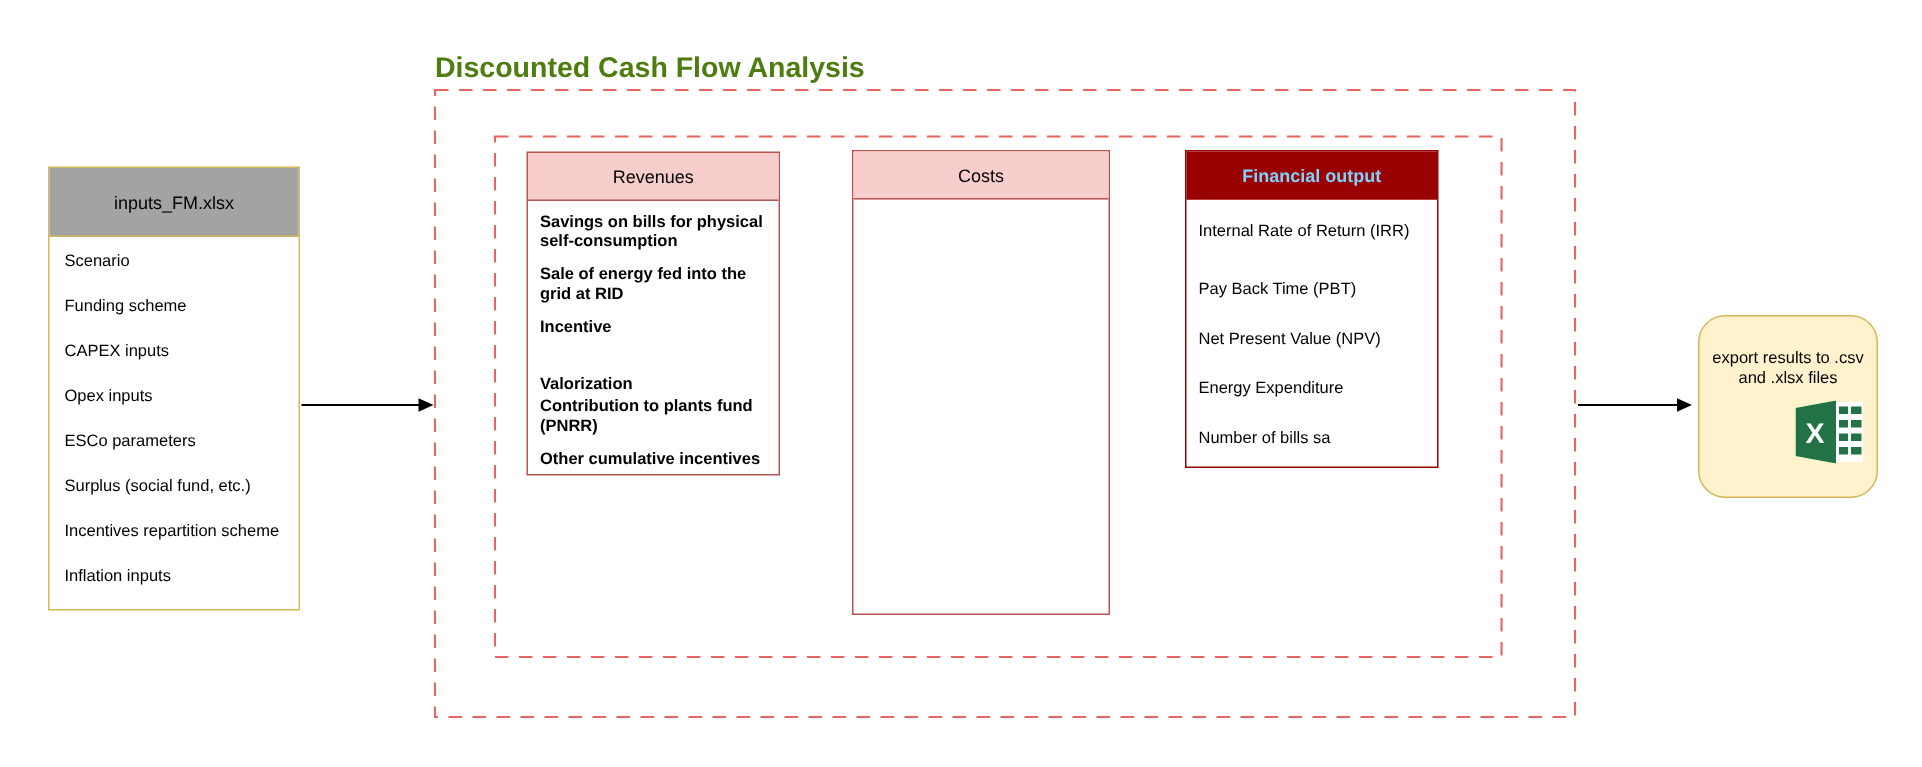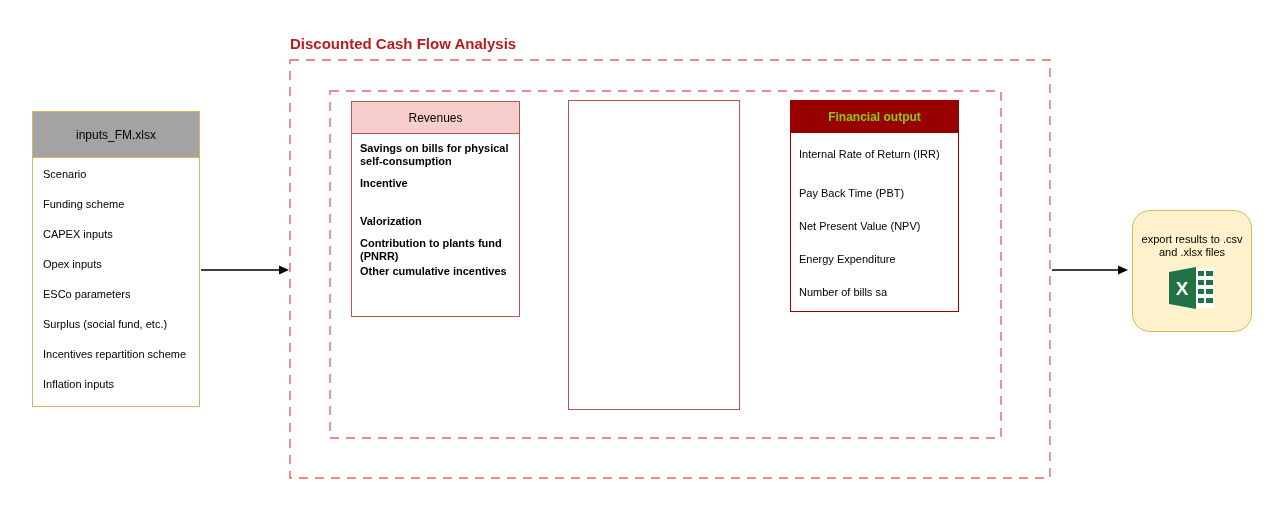--- a/index.html
+++ b/index.html
@@ -17,23 +17,23 @@
   .overlay {
     position: absolute;
     left: 0; top: 0;
     width: 1281px; height: 511px;
     z-index: 0;
   }
 
   .dcf-title {
     position: absolute;
     left: 290px; top: 35px;
-    font-size: 15px;
+    font-size: 19px;
     font-weight: bold;
-    color: #b91c1c;
+    color: #4d7c0f;
     z-index: 2;
     white-space: nowrap;
   }
 
   .box {
     position: absolute;
     background: #ffffff;
     z-index: 1;
     font-size: 11px;
   }
@@ -96,40 +96,40 @@
   .costs-box .panel-items div.item:nth-of-type(8) { margin-bottom: 13px; }
 
   
   .financial-box {
     left: 790px; top: 100px;
     width: 169px; height: 212px;
     border: 1px solid #990000;
   }
   .financial-box .panel-header {
     background: #990000;
-    color: #84cc16;
+    color: #7dd3fc;
     font-weight: bold;
     border-bottom: 1px solid #990000;
   }
   .financial-box .panel-items { padding-top: 15px; }
   .financial-box .panel-items div.item { margin-bottom: 20px; }
   .financial-box .panel-items div.item:nth-of-type(1) { margin-bottom: 26px; }
 
   
   .export-box {
     position: absolute;
     left: 1132px; top: 210px;
     width: 120px; height: 122px;
     background: #fff2cc;
     border: 1px solid #d6b656;
     border-radius: 18px;
     z-index: 1;
     display: flex;
     flex-direction: column;
-    align-items: center;
+    align-items: flex-end;
     justify-content: center;
     gap: 8px;
     padding: 6px 8px;
   }
   .export-label {
     font-size: 11px;
     line-height: 13px;
     text-align: center;
   }
   .excel-icon { display: block; }
@@ -167,29 +167,31 @@
         <div class="item">Incentives repartition scheme</div>
         <div class="item">Inflation inputs</div>
       </div>
   </div>
 
   <div class="box revenues-box">
     <div class="panel-header">Revenues</div>
     <div class="panel-items">
 
     <div class="item">Savings on bills for physical self-consumption</div>
+        <div class="item">Sale of energy fed into the grid at RID</div>
         <div class="item">Incentive</div>
         <div class="item blank"></div>
         <div class="item">Valorization</div>
         <div class="item">Contribution to plants fund (PNRR)</div>
         <div class="item">Other cumulative incentives</div>
       </div>
   </div>
 
   <div class="box costs-box">
+    <div class="panel-header">Costs</div>
   </div>
 
   <div class="box financial-box">
     <div class="panel-header">Financial output</div>
     <div class="panel-items">
 
     <div class="item">Internal Rate of Return (IRR)</div>
         <div class="item">Pay Back Time (PBT)</div>
         <div class="item">Net Present Value (NPV)</div>
         <div class="item">Energy Expenditure</div>

